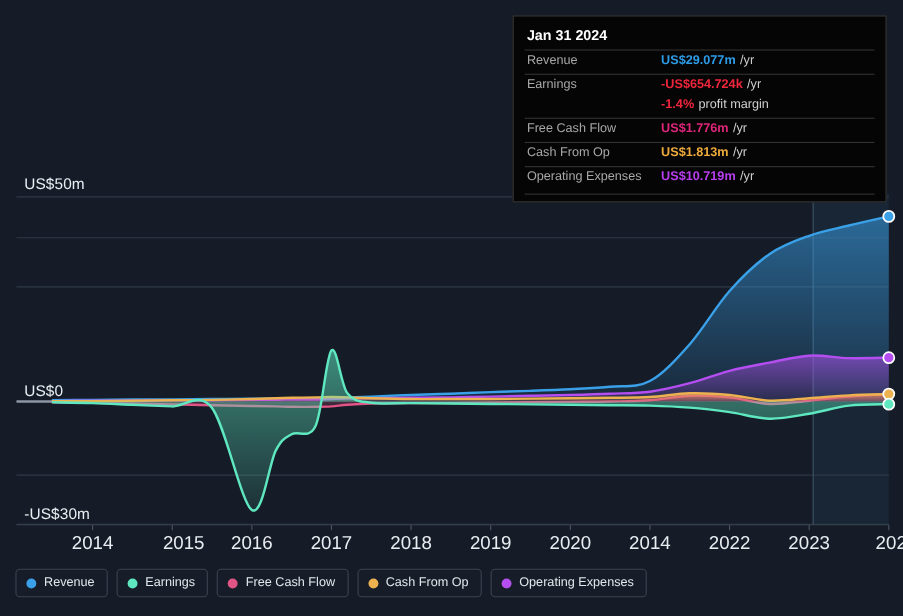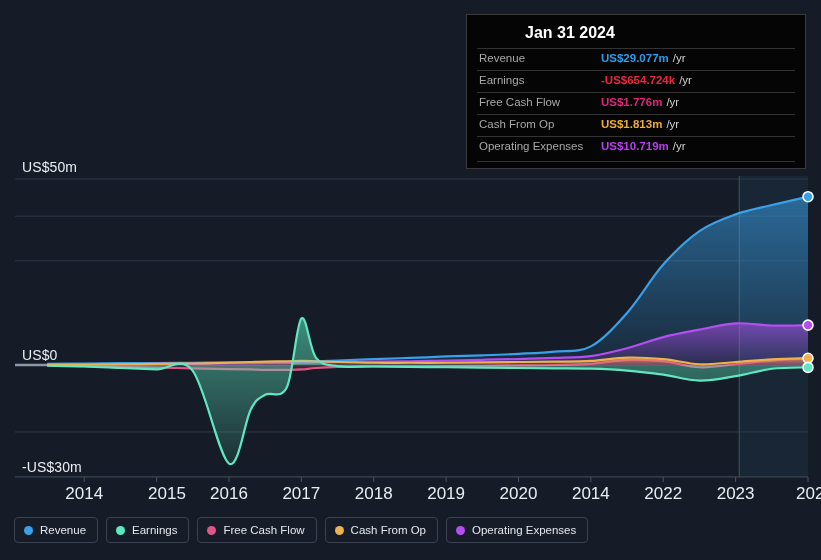--- a/index.html
+++ b/index.html
@@ -64,23 +64,22 @@
     width: 340px;
     box-sizing: border-box;
     background: #050505;
     border: 1px solid #3a3a3a;
     padding: 8px 10px 6px 10px;
     font-size: 11.5px;
   }
   .tt-title {
     color: #ffffff;
     font-weight: bold;
-    font-size: 16px;
+    font-size: 13px;
     padding: 1px 0 6px 2px;
-    margin-left: 46px;
   }
   .tt-row {
     display: flex;
     align-items: baseline;
     border-top: 1px solid #333333;
     padding: 3px 0 3px 2px;
     min-height: 15px;
   }
   .tt-row.noline { border-top: none; padding-top: 0; }
   .tt-label {
@@ -215,20 +214,24 @@
     <div class="tt-title">Jan 31 2024</div>
     <div id="tt-rows">
         <div class="tt-row">
           <div class="tt-label">Revenue</div>
           <div><span class="tt-val" style="color: rgb(45, 156, 232);">US$29.077m</span><span class="tt-unit">/yr</span></div>
         </div>
         <div class="tt-row">
           <div class="tt-label">Earnings</div>
           <div><span class="tt-val" style="color: rgb(240, 38, 60);">-US$654.724k</span><span class="tt-unit">/yr</span></div>
         </div>
+        <div class="tt-row noline">
+          <div class="tt-label"></div>
+          <div><span class="tt-val" style="color: rgb(240, 38, 60);">-1.4%</span><span class="tt-sub">profit margin</span></div>
+        </div>
         <div class="tt-row">
           <div class="tt-label">Free Cash Flow</div>
           <div><span class="tt-val" style="color: rgb(224, 38, 122);">US$1.776m</span><span class="tt-unit">/yr</span></div>
         </div>
         <div class="tt-row">
           <div class="tt-label">Cash From Op</div>
           <div><span class="tt-val" style="color: rgb(239, 171, 60);">US$1.813m</span><span class="tt-unit">/yr</span></div>
         </div>
         <div class="tt-row">
           <div class="tt-label">Operating Expenses</div>

